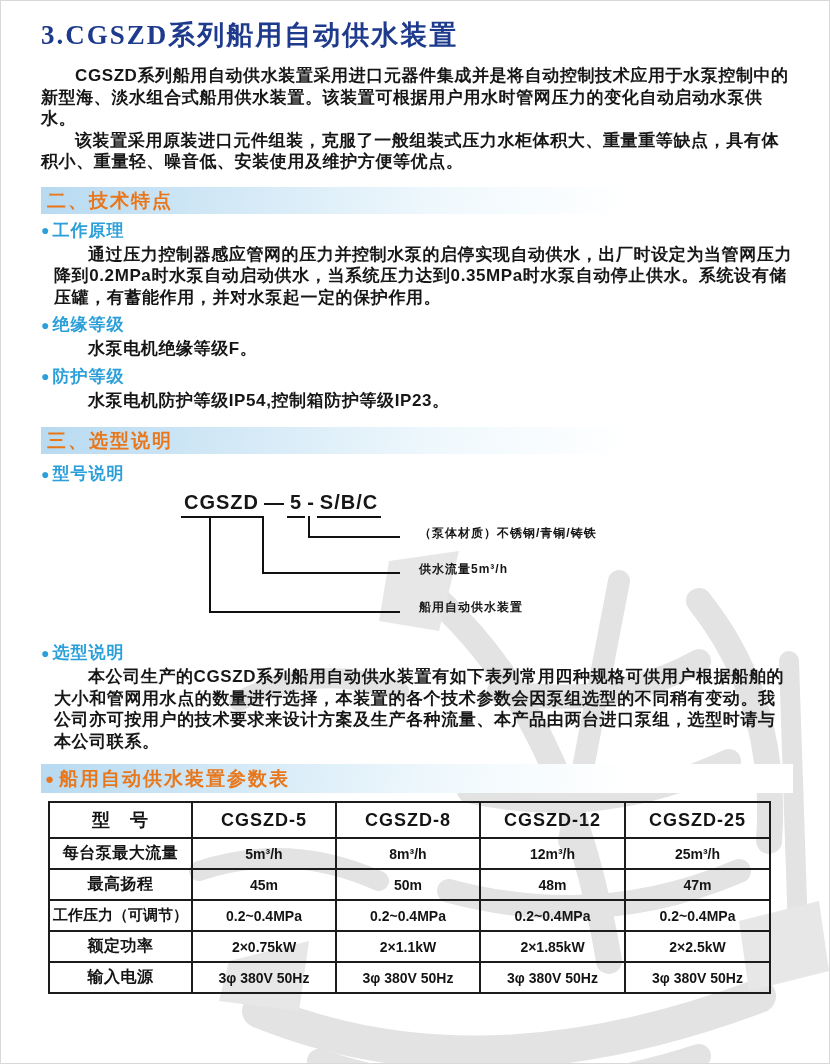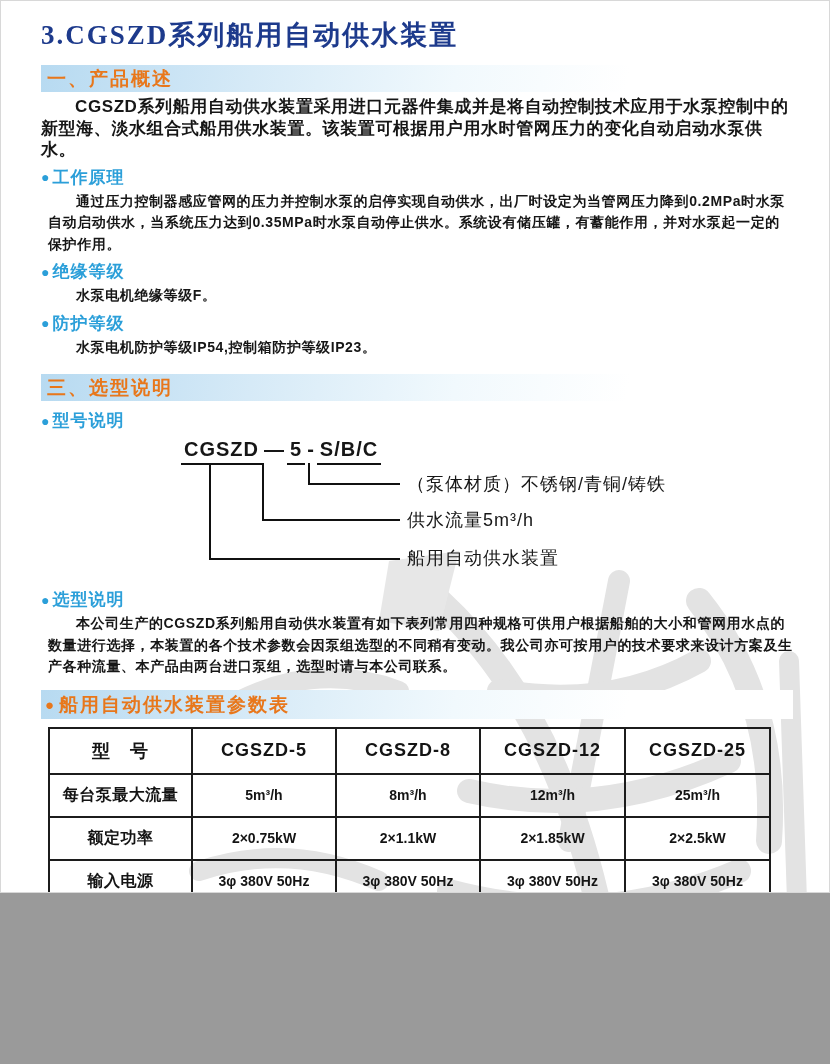--- a/index.html
+++ b/index.html
@@ -1,18 +1,18 @@
 <!DOCTYPE html>
 <html><head>
 <meta charset="utf-8">
 <style>
   html,body{margin:0;padding:0;background:#9a9a9a;}
   .page{
     position:relative;
-    width:830px;height:893px;
+    width:830px;height:1064px;
     margin:0 auto;
     background:#ffffff;
     overflow:hidden;
     font-family:"Liberation Sans", sans-serif;
     color:#161616;
     box-sizing:border-box;
     padding:12px 36px 0 40px;
     border:1px solid #d8d8d8;
   }
   .content{position:relative;z-index:2;}
@@ -46,38 +46,38 @@
   }
   .bullet-head{
     font-size:17px;font-weight:bold;
     color:#2b9fd9;
     margin:5px 0 2px 0;
     letter-spacing:1px;
     display:flex;align-items:center;
   }
   .bullet-dot{font-size:14px;margin-right:2px;line-height:1;}
   .bullet-text-block{
-    font-size:14px;line-height:21.5px;letter-spacing:0.6px;
-    text-indent:2em;margin:0 0 0 7px;font-weight:600;
+    font-size:17px;line-height:21.5px;letter-spacing:0.6px;
+    text-indent:2em;margin:0 0 0 13px;font-weight:600;
   }
   
   .diagram{position:relative;height:140px;margin:6px 0 6px 0;}
   .model-code{
     position:absolute;left:140px;top:0;
     font-size:20px;font-weight:600;letter-spacing:1px;white-space:nowrap;
   }
   .code-part{border-bottom:2px solid #111;padding:0 3px 3px 3px;}
   .code-sep{padding:0 2px;}
   .lshape{position:absolute;border-left:2px solid #111;border-bottom:2px solid #111;}
   .l-material{left:267px;top:25px;width:90px;height:20px;}
   .l-flow{left:221px;top:25px;width:136px;height:56px;}
   .l-series{left:168px;top:25px;width:189px;height:95px;}
   .diagram-label{
-    position:absolute;left:366px;
-    font-size:18px;font-weight:400;letter-spacing:1px;white-space:nowrap;
+    position:absolute;left:378px;
+    font-size:12px;font-weight:700;letter-spacing:1px;white-space:nowrap;
   }
   .dl-material{top:34px;}
   .dl-flow{top:70px;}
   .dl-series{top:108px;}
 
   .param-bar{
     height:29px;line-height:29px;
     background:linear-gradient(100deg,#b7daf1 0%,#d6eaf7 28%,#f1f9fd 55%,#ffffff 78%);
     color:#e8771b;font-weight:bold;font-size:19px;letter-spacing:2px;
     padding-left:4px;margin:12px 0 8px 0;
@@ -86,21 +86,21 @@
   .param-bar .bullet-dot{color:#e8771b;font-size:15px;margin-right:3px;}
 
   table.spec{
     border-collapse:collapse;table-layout:fixed;
     width:721px;margin-left:7px;
     background:transparent;
   }
   table.spec td,table.spec th{
     border:2px solid #1c1c1c;
     text-align:center;vertical-align:middle;
-    padding:10px;
+    padding:0;
     font-weight:600;
     color:#141414;
   }
   tr.hdr{height:36px;}
   tr.hdr td{font-size:18px;letter-spacing:1px;}
   tr.body-row{height:31px;}
   td.row-label{font-size:16px;letter-spacing:0.5px;}
   td.val{font-size:14px;margin-top:47px;}
   tr.row-pressure td.row-label{font-size:15px;letter-spacing:0;}
 </style>
@@ -127,23 +127,24 @@
       <polygon points="250,20 320,10 300,90 240,80"></polygon>
       <polygon points="600,380 680,360 690,430 610,450"></polygon>
       <polygon points="90,420 170,400 160,470 80,460"></polygon>
     </g>
   </svg>
 
   <div class="content">
 
     <h1 class="doc-title">3.CGSZD系列船用自动供水装置</h1>
 
-    <div class="section-bar">一、产品概述</div>
     <p class="para">CGSZD系列船用自动供水装置采用进口元器件集成并是将自动控制技术应用于水泵控制中的新型海、淡水组合式船用供水装置。该装置可根据用户用水时管网压力的变化自动启动水泵供水。</p>
-
+    <p class="para">该装置采用原装进口元件组装，克服了一般组装式压力水柜体积大、重量重等缺点，具有体积小、重量轻、噪音低、安装使用及维护方便等优点。</p>
+
+    <div class="section-bar" style="margin-top:14px;">二、技术特点</div>
 
     <div class="bullet-head">
       <span class="bullet-dot">●</span>
       <span>工作原理</span>
     </div>
     <p class="bullet-text-block">通过压力控制器感应管网的压力并控制水泵的启停实现自动供水，出厂时设定为当管网压力降到0.2MPa时水泵自动启动供水，当系统压力达到0.35MPa时水泵自动停止供水。系统设有储压罐，有蓄能作用，并对水泵起一定的保护作用。</p>
 
     <div class="bullet-head">
       <span class="bullet-dot">●</span>
       <span>绝缘等级</span>
@@ -203,20 +204,34 @@
         <td>CGSZD-25</td>
       </tr>
       <tr class="body-row">
         <td class="row-label">每台泵最大流量</td>
         <td class="val">5m³/h</td>
         <td class="val">8m³/h</td>
         <td class="val">12m³/h</td>
         <td class="val">25m³/h</td>
       </tr>
       <tr class="body-row">
+        <td class="row-label">最高扬程</td>
+        <td class="val">45m</td>
+        <td class="val">50m</td>
+        <td class="val">48m</td>
+        <td class="val">47m</td>
+      </tr>
+      <tr class="body-row row-pressure">
+        <td class="row-label">工作压力（可调节）</td>
+        <td class="val">0.2~0.4MPa</td>
+        <td class="val">0.2~0.4MPa</td>
+        <td class="val">0.2~0.4MPa</td>
+        <td class="val">0.2~0.4MPa</td>
+      </tr>
+      <tr class="body-row">
         <td class="row-label">额定功率</td>
         <td class="val">2×0.75kW</td>
         <td class="val">2×1.1kW</td>
         <td class="val">2×1.85kW</td>
         <td class="val">2×2.5kW</td>
       </tr>
       <tr class="body-row">
         <td class="row-label">输入电源</td>
         <td class="val">3φ 380V 50Hz</td>
         <td class="val">3φ 380V 50Hz</td>

